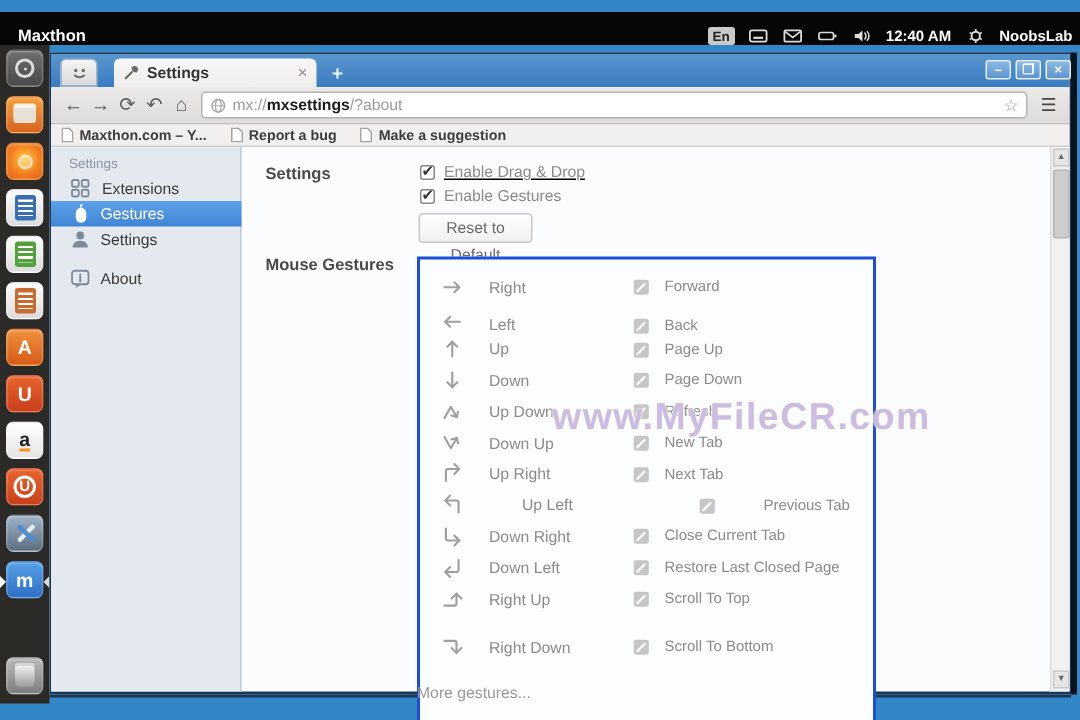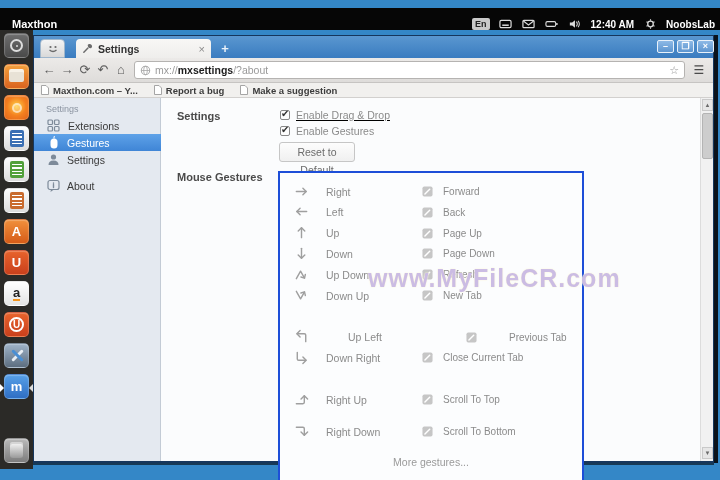--- a/index.html
+++ b/index.html
@@ -97,21 +97,21 @@
   #reset-btn { left:118px; top:44px; width:76px; height:20px; background:linear-gradient(#fdfdfd,#f0f0f0); border:1px solid #c6c6c6; border-radius:3px; font-size:10.5px; color:#6b6b6b; text-align:center; line-height:18px; }
 
   #gesture-panel { left:117px; top:73px; width:306px; height:334px; border:2px solid #1d4ed8; background:#fcfdfe; }
   .grow { position:absolute; left:0; width:306px; height:21px; display:flex; align-items:center; }
   .gi { width:16px; height:16px; margin-left:14px; display:inline-flex; }
   .gi svg { width:15px; height:15px; }
   .glabel { font-size:10.5px; color:#8b8b8b; margin-left:16px; width:96px; }
   .ei { width:11px; height:11px; display:inline-flex; }
   .ei svg { width:11px; height:11px; }
   .alabel { font-size:10px; color:#8b8b8b; margin-left:10px; }
-  #more-link { left:117px; top:358px; width:306px; text-align:center; font-size:10.5px; color:#9a9a9a; }
+  #more-link { left:117px; top:358px; width:306px; text-align:left; font-size:10.5px; color:#9a9a9a; }
 
   
   #scrollbar { left:666px; top:0; width:13px; height:363px; background:#f1f1f1; border-left:1px solid #dcdcdc; }
   .sbtn { left:1px; width:11px; height:12px; background:#e6e6e6; border:1px solid #c9c9c9; color:#6a6a6a; font-size:6px; text-align:center; line-height:11px; }
   #sb-up { top:1px; } #sb-down { top:349px; }
   #sb-thumb { left:1px; top:15px; width:11px; height:46px; background:#cdcdcd; border:1px solid #b4b4b4; border-radius:2px; }
 
   
   #watermark { left:368px; top:264px; width:320px; font-size:25px; font-weight:bold; letter-spacing:1px; color:rgba(186,168,230,0.75); text-shadow:0 0 2px #fdf6d8, 0 0 1px #fffbe8; z-index:50; }
 </style>
@@ -338,21 +338,21 @@
             <span class="glabel">Right</span>
             <span class="ei">
               <svg viewBox="0 0 12 12">
                 <rect x="0.5" y="0.5" width="11" height="11" rx="2" fill="#c6c6c6"></rect>
                 <path d="M3.2 8.8 L8.4 3.6" stroke="#fff" stroke-width="1.6" stroke-linecap="round"></path>
               </svg>
             </span>
             <span class="alabel">Forward</span>
           </div>
 
-          <div class="grow" style="top: 28.8px;">
+          <div class="grow" style="top: 28.8px; align-items: flex-end;">
             <span class="gi">
               <svg viewBox="0 0 16 16">
                 <path d="M13.5 8 H3" stroke="#9f9f9f" stroke-width="1.5" fill="none" stroke-linecap="round" stroke-linejoin="round"></path>
                 <path d="M6.5 4.5 L3 8 L6.5 11.5" stroke="#9f9f9f" stroke-width="1.5" fill="none" stroke-linecap="round" stroke-linejoin="round"></path>
               </svg>
             </span>
             <span class="glabel">Left</span>
             <span class="ei">
               <svg viewBox="0 0 12 12">
                 <rect x="0.5" y="0.5" width="11" height="11" rx="2" fill="#c6c6c6"></rect>
@@ -423,20 +423,36 @@
             <span class="glabel">Down Up</span>
             <span class="ei">
               <svg viewBox="0 0 12 12">
                 <rect x="0.5" y="0.5" width="11" height="11" rx="2" fill="#c6c6c6"></rect>
                 <path d="M3.2 8.8 L8.4 3.6" stroke="#fff" stroke-width="1.6" stroke-linecap="round"></path>
               </svg>
             </span>
             <span class="alabel">New Tab</span>
           </div>
 
+          <div class="grow" style="top: 132.8px;">
+            <span class="gi">
+              <svg viewBox="0 0 16 16">
+                <path d="M3.5 13.5 V6.5 Q3.5 5 5 5 H12.5" stroke="#9f9f9f" stroke-width="1.5" fill="none" stroke-linecap="round" stroke-linejoin="round"></path>
+                <path d="M9.5 1.5 L13 5 L9.5 8.5" stroke="#9f9f9f" stroke-width="1.5" fill="none" stroke-linecap="round" stroke-linejoin="round"></path>
+              </svg>
+            </span>
+            <span class="glabel">Up Right</span>
+            <span class="ei">
+              <svg viewBox="0 0 12 12">
+                <rect x="0.5" y="0.5" width="11" height="11" rx="2" fill="#c6c6c6"></rect>
+                <path d="M3.2 8.8 L8.4 3.6" stroke="#fff" stroke-width="1.6" stroke-linecap="round"></path>
+              </svg>
+            </span>
+            <span class="alabel">Next Tab</span>
+          </div>
 
           <div class="grow" style="top: 153.6px; gap: 22px;">
             <span class="gi">
               <svg viewBox="0 0 16 16">
                 <path d="M12.5 13.5 V6.5 Q12.5 5 11 5 H3.5" stroke="#9f9f9f" stroke-width="1.5" fill="none" stroke-linecap="round" stroke-linejoin="round"></path>
                 <path d="M6.5 1.5 L3 5 L6.5 8.5" stroke="#9f9f9f" stroke-width="1.5" fill="none" stroke-linecap="round" stroke-linejoin="round"></path>
               </svg>
             </span>
             <span class="glabel">Up Left</span>
             <span class="ei">
@@ -458,20 +474,36 @@
             <span class="glabel">Down Right</span>
             <span class="ei">
               <svg viewBox="0 0 12 12">
                 <rect x="0.5" y="0.5" width="11" height="11" rx="2" fill="#c6c6c6"></rect>
                 <path d="M3.2 8.8 L8.4 3.6" stroke="#fff" stroke-width="1.6" stroke-linecap="round"></path>
               </svg>
             </span>
             <span class="alabel">Close Current Tab</span>
           </div>
 
+          <div class="grow" style="top: 195.2px;">
+            <span class="gi">
+              <svg viewBox="0 0 16 16">
+                <path d="M12.5 2.5 V9.5 Q12.5 11 11 11 H3.5" stroke="#9f9f9f" stroke-width="1.5" fill="none" stroke-linecap="round" stroke-linejoin="round"></path>
+                <path d="M6.5 7.5 L3 11 L6.5 14.5" stroke="#9f9f9f" stroke-width="1.5" fill="none" stroke-linecap="round" stroke-linejoin="round"></path>
+              </svg>
+            </span>
+            <span class="glabel">Down Left</span>
+            <span class="ei">
+              <svg viewBox="0 0 12 12">
+                <rect x="0.5" y="0.5" width="11" height="11" rx="2" fill="#c6c6c6"></rect>
+                <path d="M3.2 8.8 L8.4 3.6" stroke="#fff" stroke-width="1.6" stroke-linecap="round"></path>
+              </svg>
+            </span>
+            <span class="alabel">Restore Last Closed Page</span>
+          </div>
 
           <div class="grow" style="top: 216px;">
             <span class="gi">
               <svg viewBox="0 0 16 16">
                 <path d="M2.5 12.5 H9.5 Q11 12.5 11 11 V4" stroke="#9f9f9f" stroke-width="1.5" fill="none" stroke-linecap="round" stroke-linejoin="round"></path>
                 <path d="M7.5 7.5 L11 4 L14.5 7.5" stroke="#9f9f9f" stroke-width="1.5" fill="none" stroke-linecap="round" stroke-linejoin="round"></path>
               </svg>
             </span>
             <span class="glabel">Right Up</span>
             <span class="ei">

